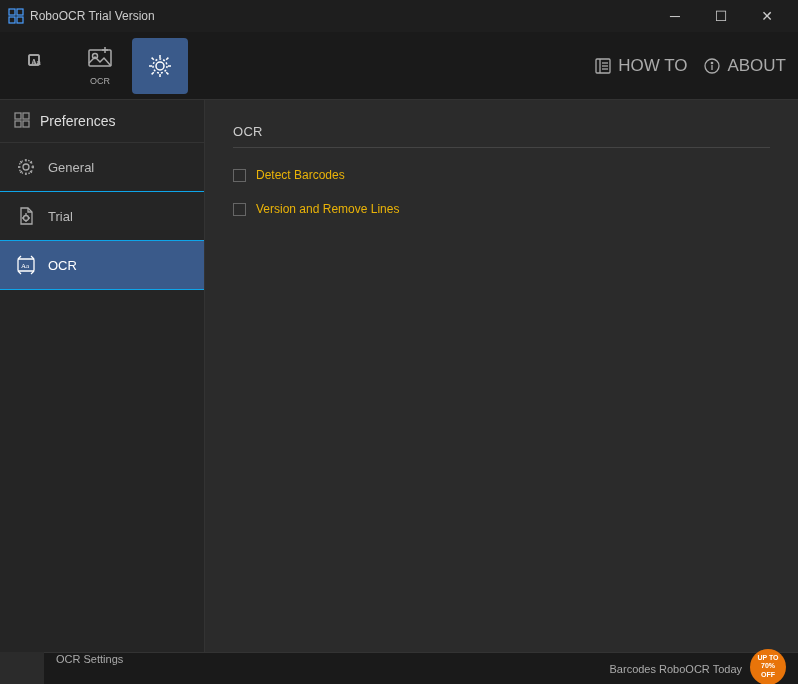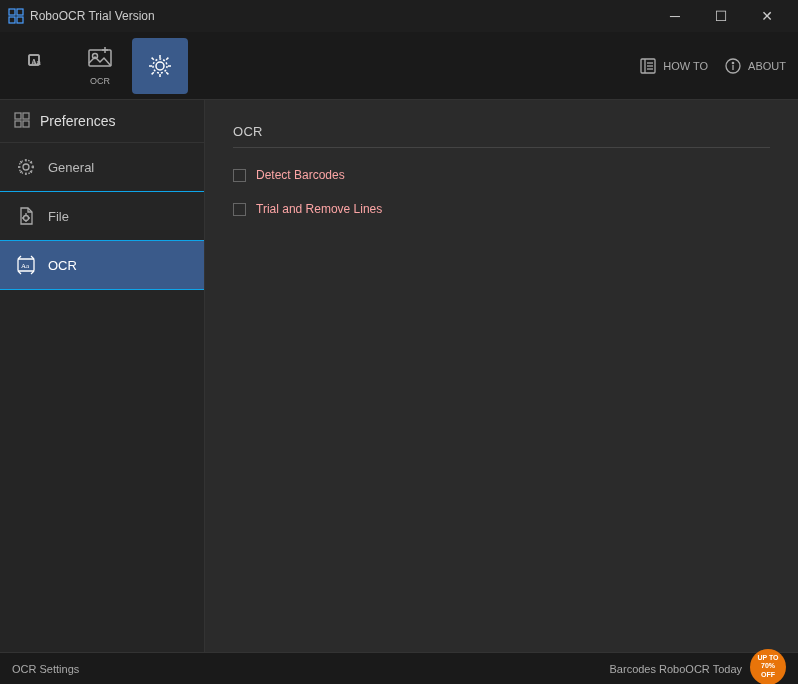--- a/index.html
+++ b/index.html
@@ -104,21 +104,21 @@
       display: flex;
       gap: 16px;
       align-items: center;
     }
 
     .toolbar-link {
       display: flex;
       align-items: center;
       gap: 6px;
       color: #aaa;
-      font-size: 11px;
+      font-size: 17px;
       cursor: pointer;
       border: none;
       background: transparent;
     }
 
     
     .main-layout {
       display: flex;
       height: calc(684px - 32px - 68px - 32px);
     }
@@ -189,42 +189,42 @@
       border-top: 1px solid #444;
       margin-bottom: 20px;
     }
 
     .checkbox-row {
       display: flex;
       align-items: center;
       gap: 10px;
       margin-bottom: 20px;
       font-size: 12px;
-      color: #fca5a5;
+      color: #eab308;
     }
 
     .checkbox-box {
       width: 13px;
       height: 13px;
       border: 1px solid #666;
       background: #2a2a2a;
       flex-shrink: 0;
     }
 
     
     .status-bar {
       display: flex;
-      align-items: center;
       justify-content: space-between;
       background: #1a1a1a;
       height: 32px;
       padding: 0 12px;
       border-top: 1px solid #333;
       font-size: 11px;
       color: #aaa;
+      margin-left: 44px;
     }
 
     .status-purchase {
       display: flex;
       align-items: center;
       gap: 8px;
     }
 
     .purchase-badge {
       background: #e8740a;
@@ -342,21 +342,21 @@
     <div class="sidebar-item">
       <svg viewBox="0 0 20 20" fill="none" stroke="#aaa" stroke-width="1.3">
         <path d="M5 2 L12 2 L16 6 L16 18 L5 18 Z"></path>
         <path d="M12 2 L12 6 L16 6"></path>
         <circle cx="10" cy="12" r="2.5"></circle>
         <line x1="10" y1="9.5" x2="10" y2="7"></line>
         <line x1="10" y1="14.5" x2="10" y2="16"></line>
         <line x1="7.5" y1="12" x2="6" y2="12"></line>
         <line x1="12.5" y1="12" x2="14" y2="12"></line>
       </svg>
-      <span>File</span>
+      <span>Trial</span>
     </div>
 
     <div class="sidebar-item active">
       <svg viewBox="0 0 20 20" fill="none" stroke="#fff" stroke-width="1.3">
         <rect x="2" y="4" width="16" height="12" rx="1"></rect>
         <line x1="2" y1="4" x2="5" y2="1"></line>
         <line x1="18" y1="4" x2="15" y2="1"></line>
         <line x1="2" y1="16" x2="5" y2="19"></line>
         <line x1="18" y1="16" x2="15" y2="19"></line>
         <text x="5" y="13" font-size="7" fill="#fff" stroke="none" font-family="serif">Aa</text>
@@ -370,21 +370,21 @@
     <div class="content-section-title">OCR</div>
     <hr class="content-divider">
 
     <div class="checkbox-row">
       <div class="checkbox-box"></div>
       <span>Detect Barcodes</span>
     </div>
 
     <div class="checkbox-row">
       <div class="checkbox-box"></div>
-      <span>Trial and Remove Lines</span>
+      <span>Version and Remove Lines</span>
     </div>
   </div>
 </div>
 
 <div class="status-bar">
   <span>OCR Settings</span>
   <div class="status-purchase">
     <span>Barcodes RoboOCR Today</span>
     <div class="purchase-badge">
       <span style="white-space:pre-wrap;font-size:7px;line-height:1.2;text-align:center;">UP TO

